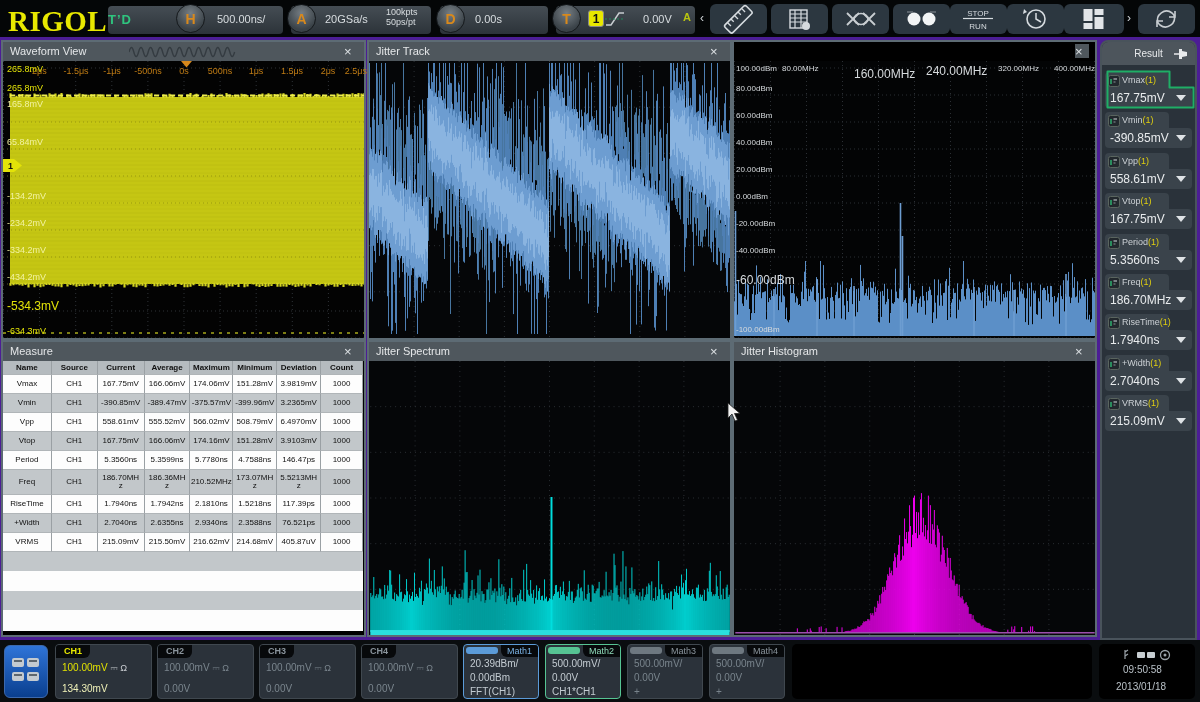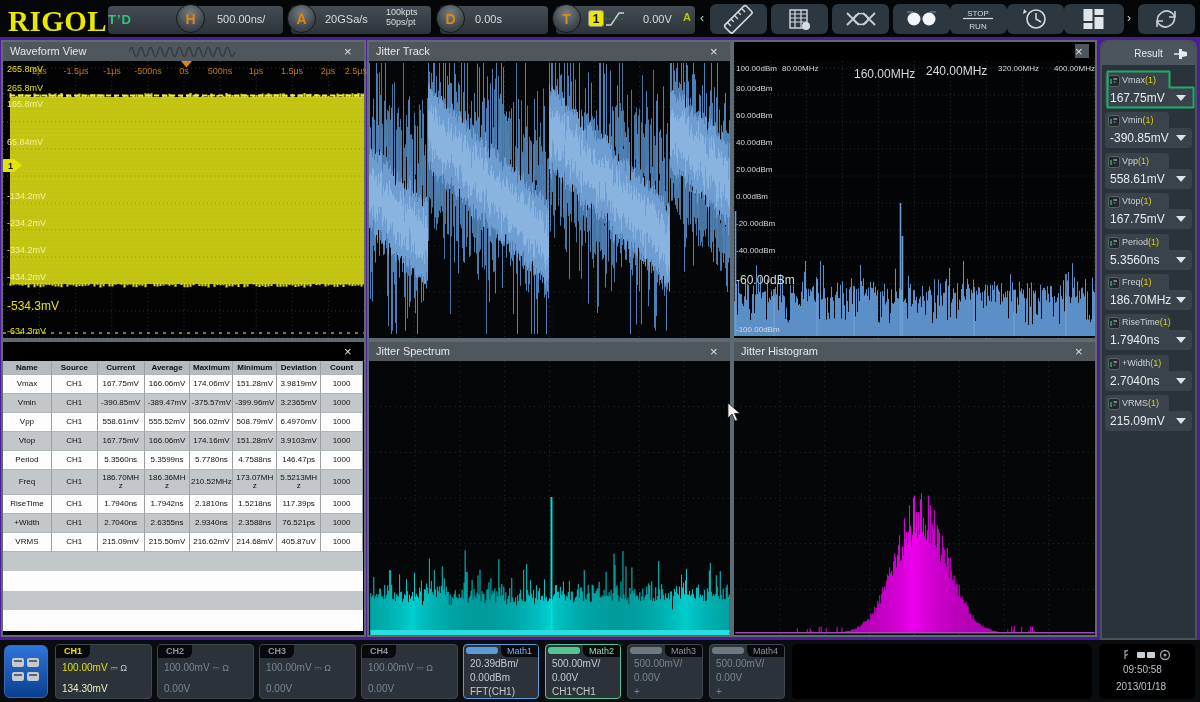--- a/index.html
+++ b/index.html
@@ -287,20 +287,21 @@
         <div class="abs" style="left:2px;top:77px;color:#d6dadd;font-size:8px">40.00dBm</div>
         <div class="abs" style="left:2px;top:104px;color:#d6dadd;font-size:8px">20.00dBm</div>
         <div class="abs" style="left:2px;top:131px;color:#d6dadd;font-size:8px">0.00dBm</div>
         <div class="abs" style="left:2px;top:158px;color:#d6dadd;font-size:8px">-20.00dBm</div>
         <div class="abs" style="left:2px;top:185px;color:#d6dadd;font-size:8px">-40.00dBm</div>
         <div class="abs" style="left:2px;top:212px;color:#d6dadd;font-size:12px">-60.00dBm</div>
         <div class="abs" style="left:2px;top:264px;color:#d6dadd;font-size:8px">-100.00dBm</div>
       </div>
     </div>
     <div class="panel" style="left:1px;top:340px;width:365px;height:297px">
+      <div class="ptitle">Measure</div>
       <div class="pclose">×</div>
       <div id="mtable">
         <div class="mrow" style="background:#b5bbbf;height:14px;font-weight:bold">
           <div class="mcell" style="width:49px">Name</div>
           <div class="mcell" style="width:46px">Source</div>
           <div class="mcell" style="width:47px">Current</div>
           <div class="mcell" style="width:46px">Average</div>
           <div class="mcell" style="width:43px">Maximum</div>
           <div class="mcell" style="width:44px">Minimum</div>
           <div class="mcell" style="width:44px">Deviation</div>

